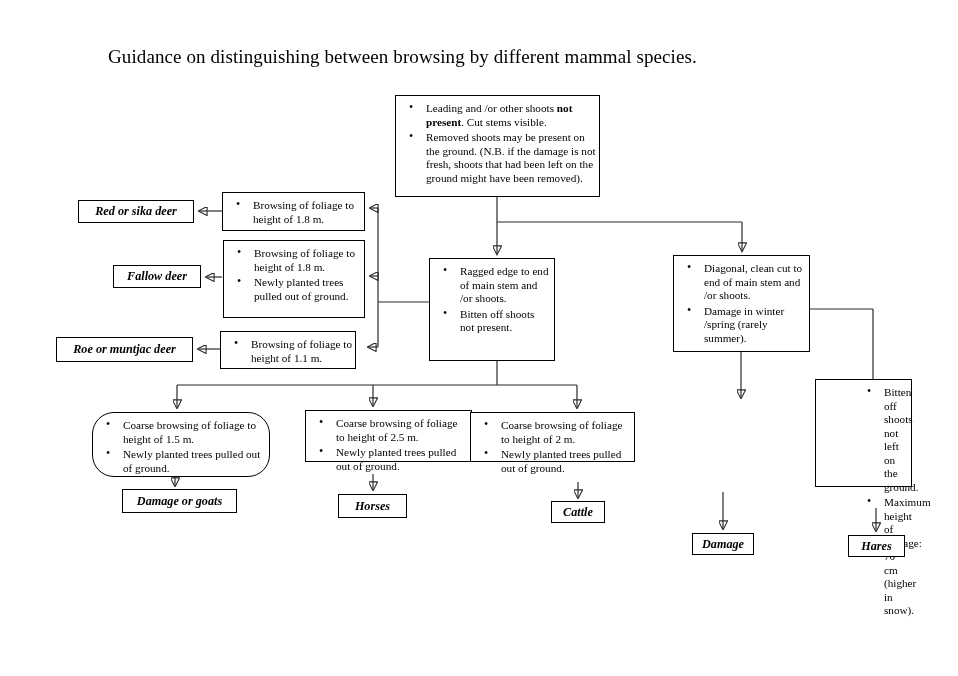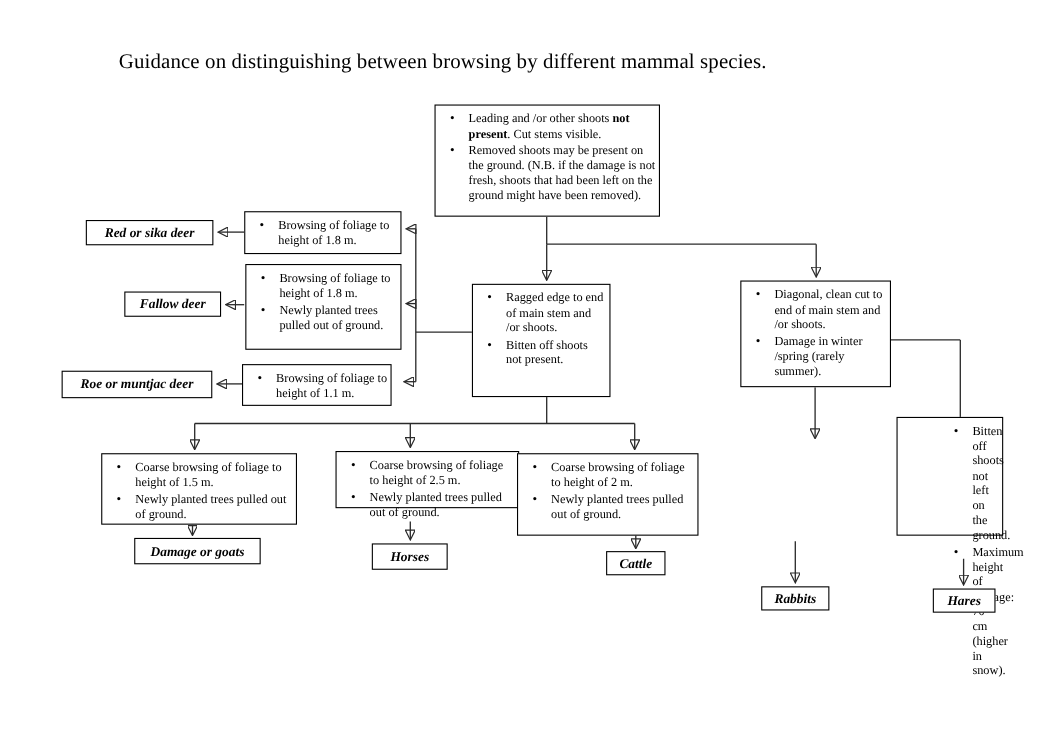--- a/index.html
+++ b/index.html
@@ -118,45 +118,45 @@
   </div>
   <div class="label-box" style="left:113px;top:265px;width:88px;height:23px;">Fallow deer</div>
 
   <div class="box" style="left:220px;top:331px;width:136px;height:38px;">
     <ul>
         <li>Browsing of foliage to height of 1.1 m.</li>
       </ul>
   </div>
   <div class="label-box" style="left:56px;top:337px;width:137px;height:25px;">Roe or muntjac deer</div>
 
-  <div class="box" style="left:92px;top:412px;width:178px;height:65px;">
+  <div class="box" style="left:92px;top:412px;width:178px;height:65px;border-radius:22px;">
     <ul>
       <li>Coarse browsing of foliage to height of 1.5 m.</li>
       <li>Newly planted trees pulled out of ground.</li>
     </ul>
   </div>
   <div class="label-box" style="left:122px;top:489px;width:115px;height:24px;">Damage or goats</div>
 
   <div class="box" style="left:305px;top:410px;width:167px;height:52px;">
     <ul>
       <li>Coarse browsing of foliage to height of 2.5 m.</li>
       <li>Newly planted trees pulled out of ground.</li>
     </ul>
   </div>
   <div class="label-box" style="left:338px;top:494px;width:69px;height:24px;">Horses</div>
 
-  <div class="box" style="left:470px;top:412px;width:165px;height:75px;">
+  <div class="box" style="left:470px;top:412px;width:165px;height:50px;">
     <ul>
       <li>Coarse browsing of foliage to height of 2 m.</li>
       <li>Newly planted trees pulled out of ground.</li>
     </ul>
   </div>
   <div class="label-box" style="left:551px;top:501px;width:54px;height:22px;">Cattle</div>
 
-  <div class="label-box" style="left:692px;top:533px;width:62px;height:22px;">Rabbits</div>
+  <div class="label-box" style="left:692px;top:533px;width:62px;height:22px;">Damage</div>
 
   <div class="box" style="left:815px;top:379px;width:97px;height:108px;padding-left:38px;">
     <ul>
       <li>Bitten off shoots not left on the ground.</li>
       <li>Maximum height of damage: 70 cm (higher in snow).</li>
     </ul>
   </div>
   <div class="label-box" style="left:848px;top:535px;width:57px;height:22px;">Hares</div>
 
 </div>

